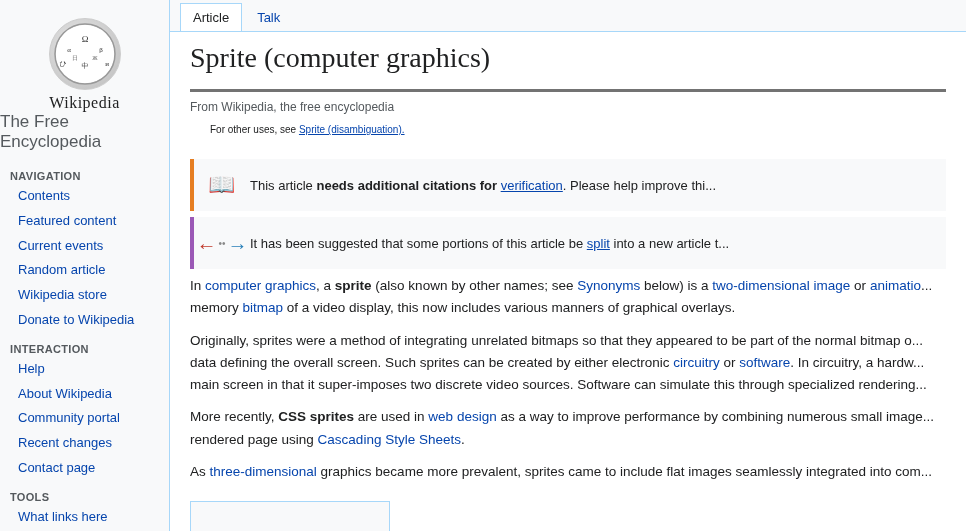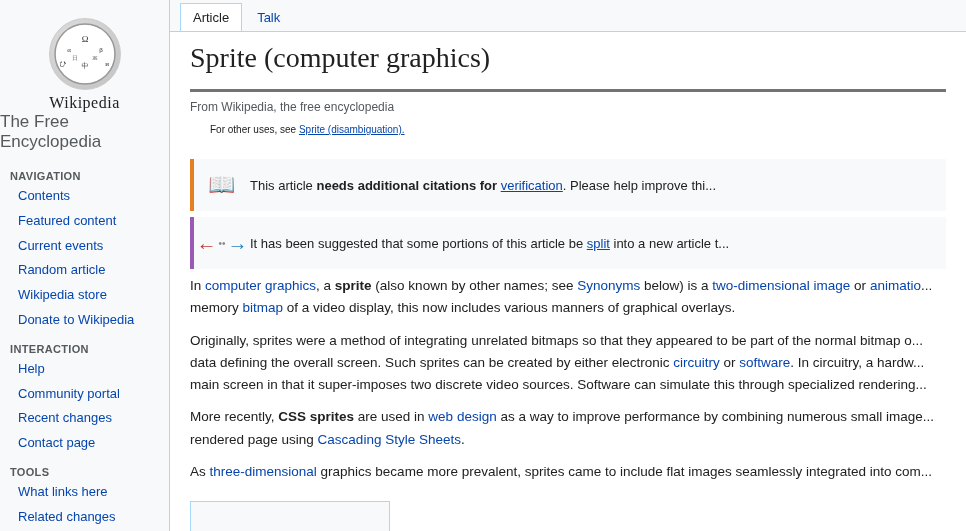--- a/index.html
+++ b/index.html
@@ -239,20 +239,21 @@
     <a class="sidebar-item" href="#">Featured content</a>
     <a class="sidebar-item" href="#">Current events</a>
     <a class="sidebar-item" href="#">Random article</a>
     <a class="sidebar-item" href="#">Wikipedia store</a>
     <a class="sidebar-item" href="#">Donate to Wikipedia</a>
   </div>
 
   <div class="sidebar-section">
     <div class="sidebar-section-title">Interaction</div>
     <a class="sidebar-item" href="#">Help</a>
+    <a class="sidebar-item" href="#">About Wikipedia</a>
     <a class="sidebar-item" href="#">Community portal</a>
     <a class="sidebar-item" href="#">Recent changes</a>
     <a class="sidebar-item" href="#">Contact page</a>
   </div>
 
   <div class="sidebar-section">
     <div class="sidebar-section-title">Tools</div>
     <a class="sidebar-item" href="#">What links here</a>
     <a class="sidebar-item" href="#">Related changes</a>
 

